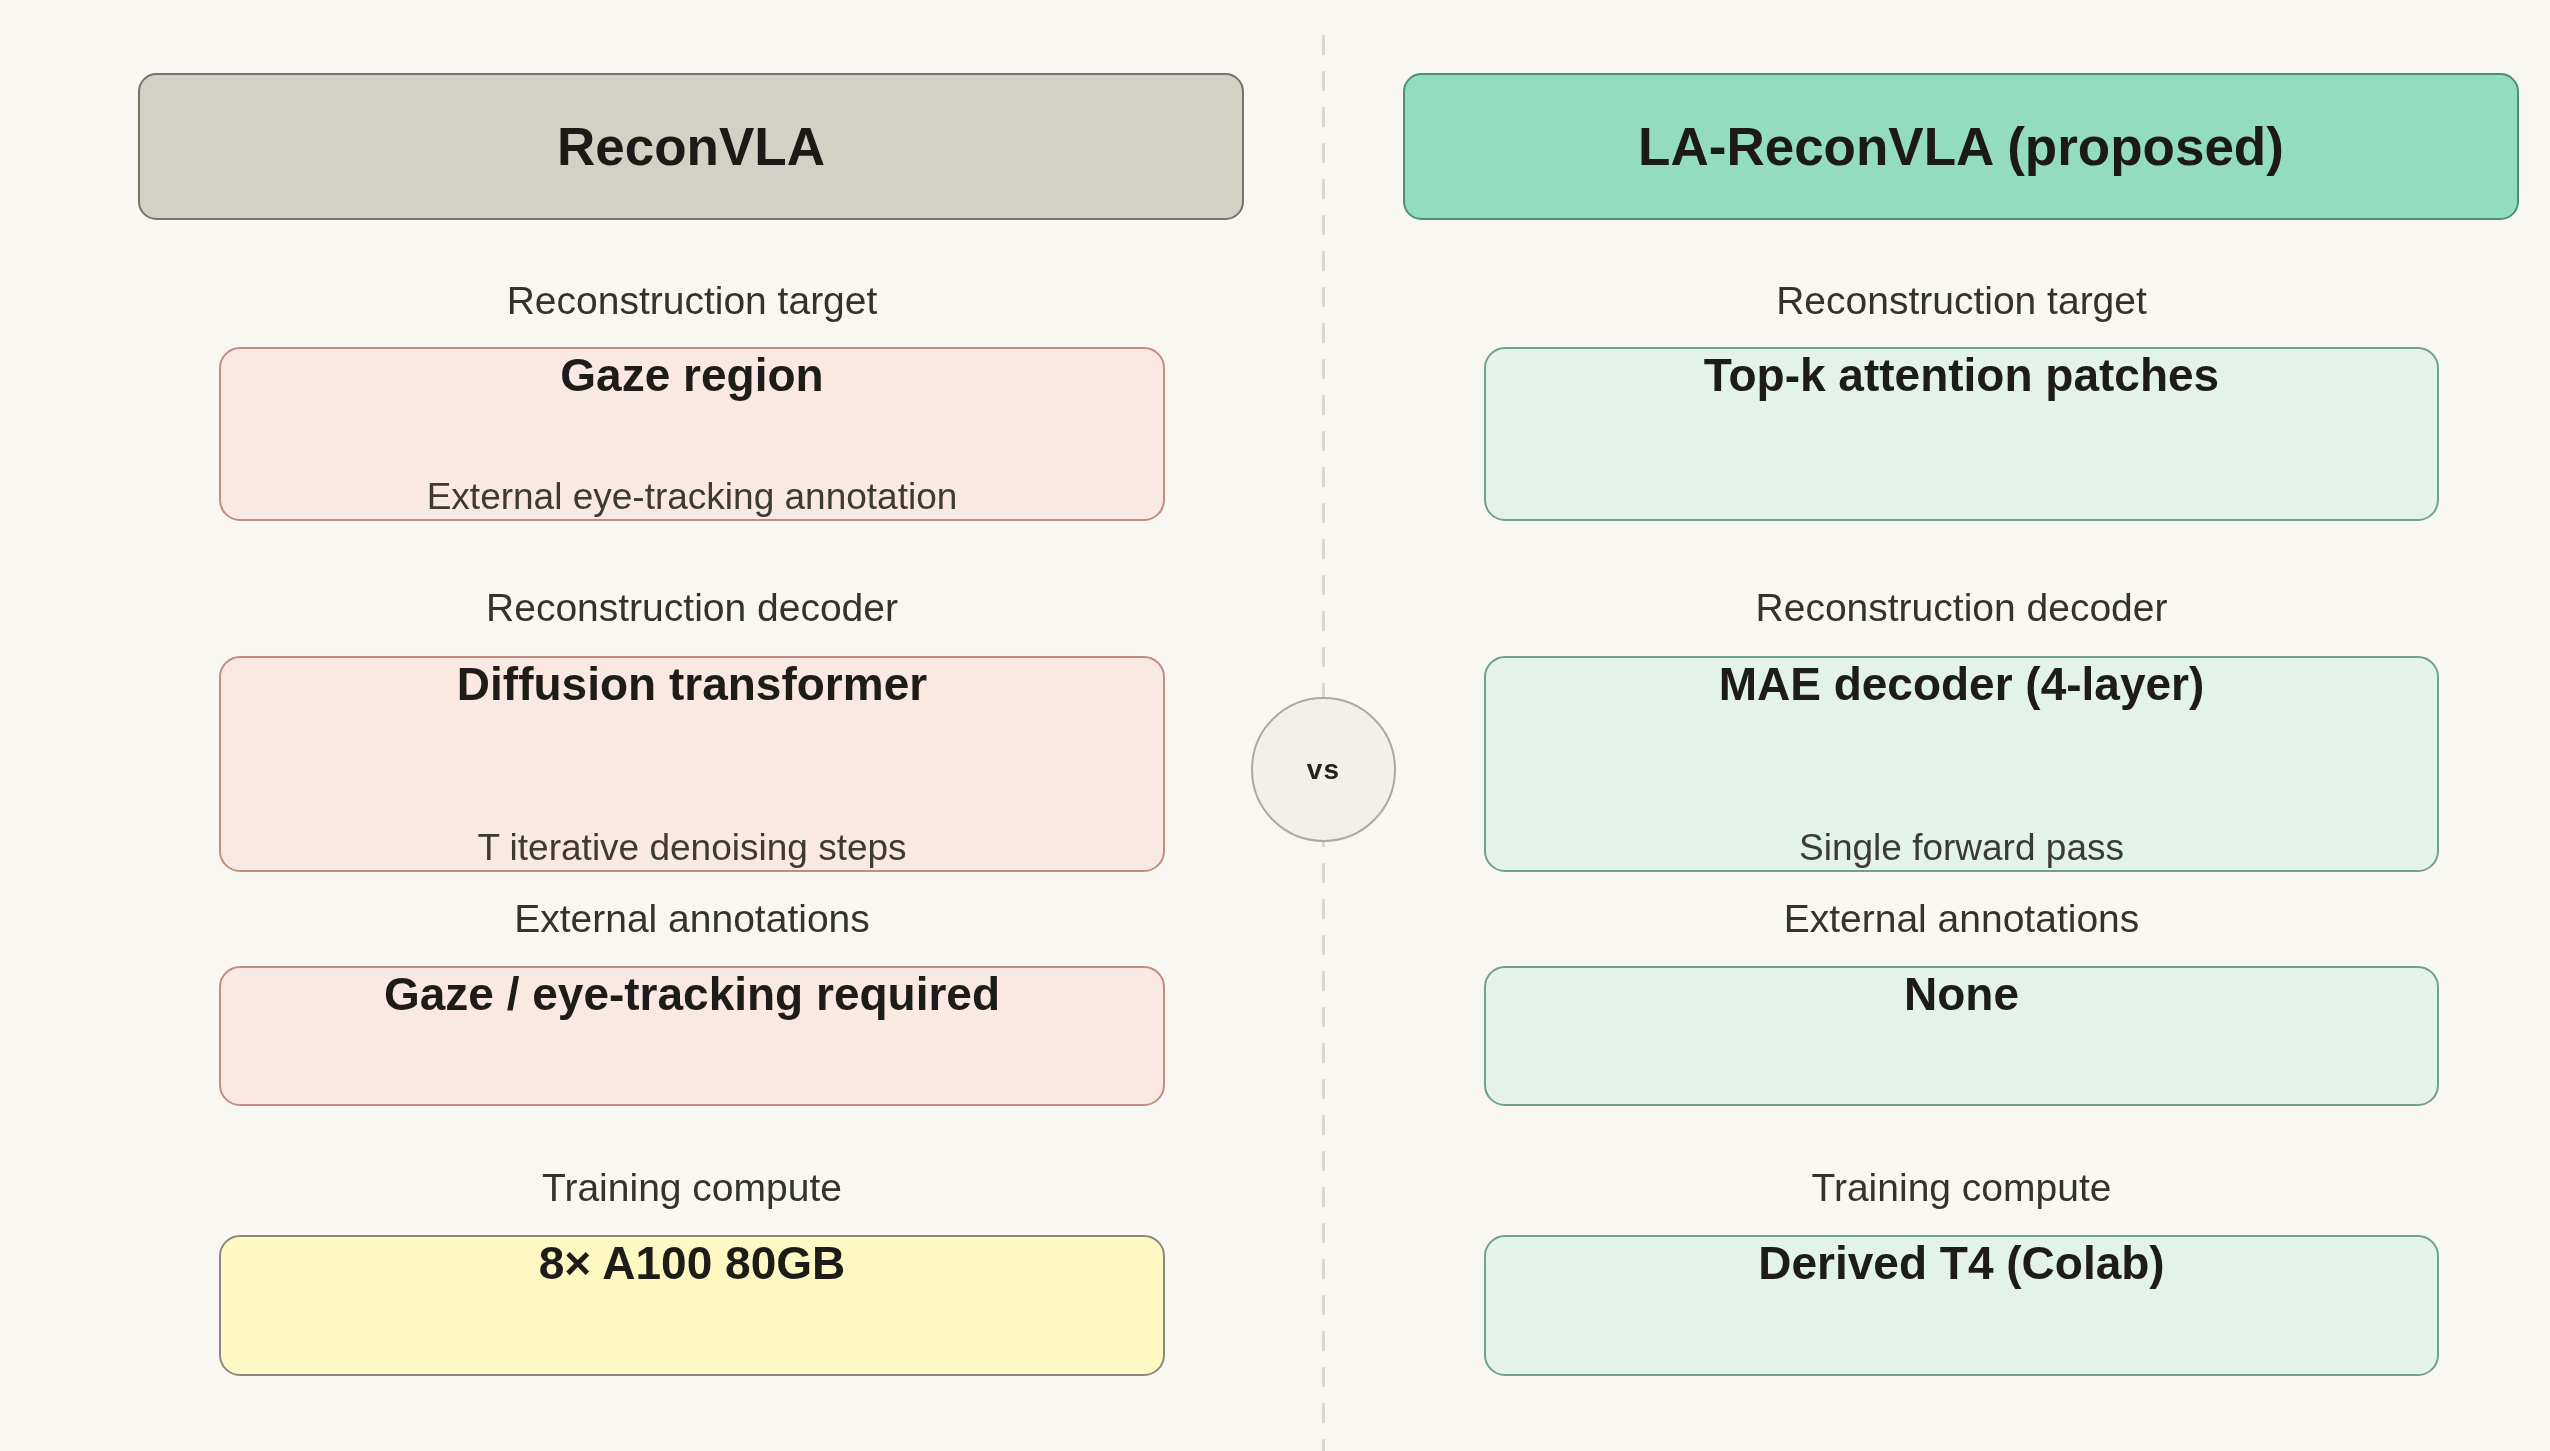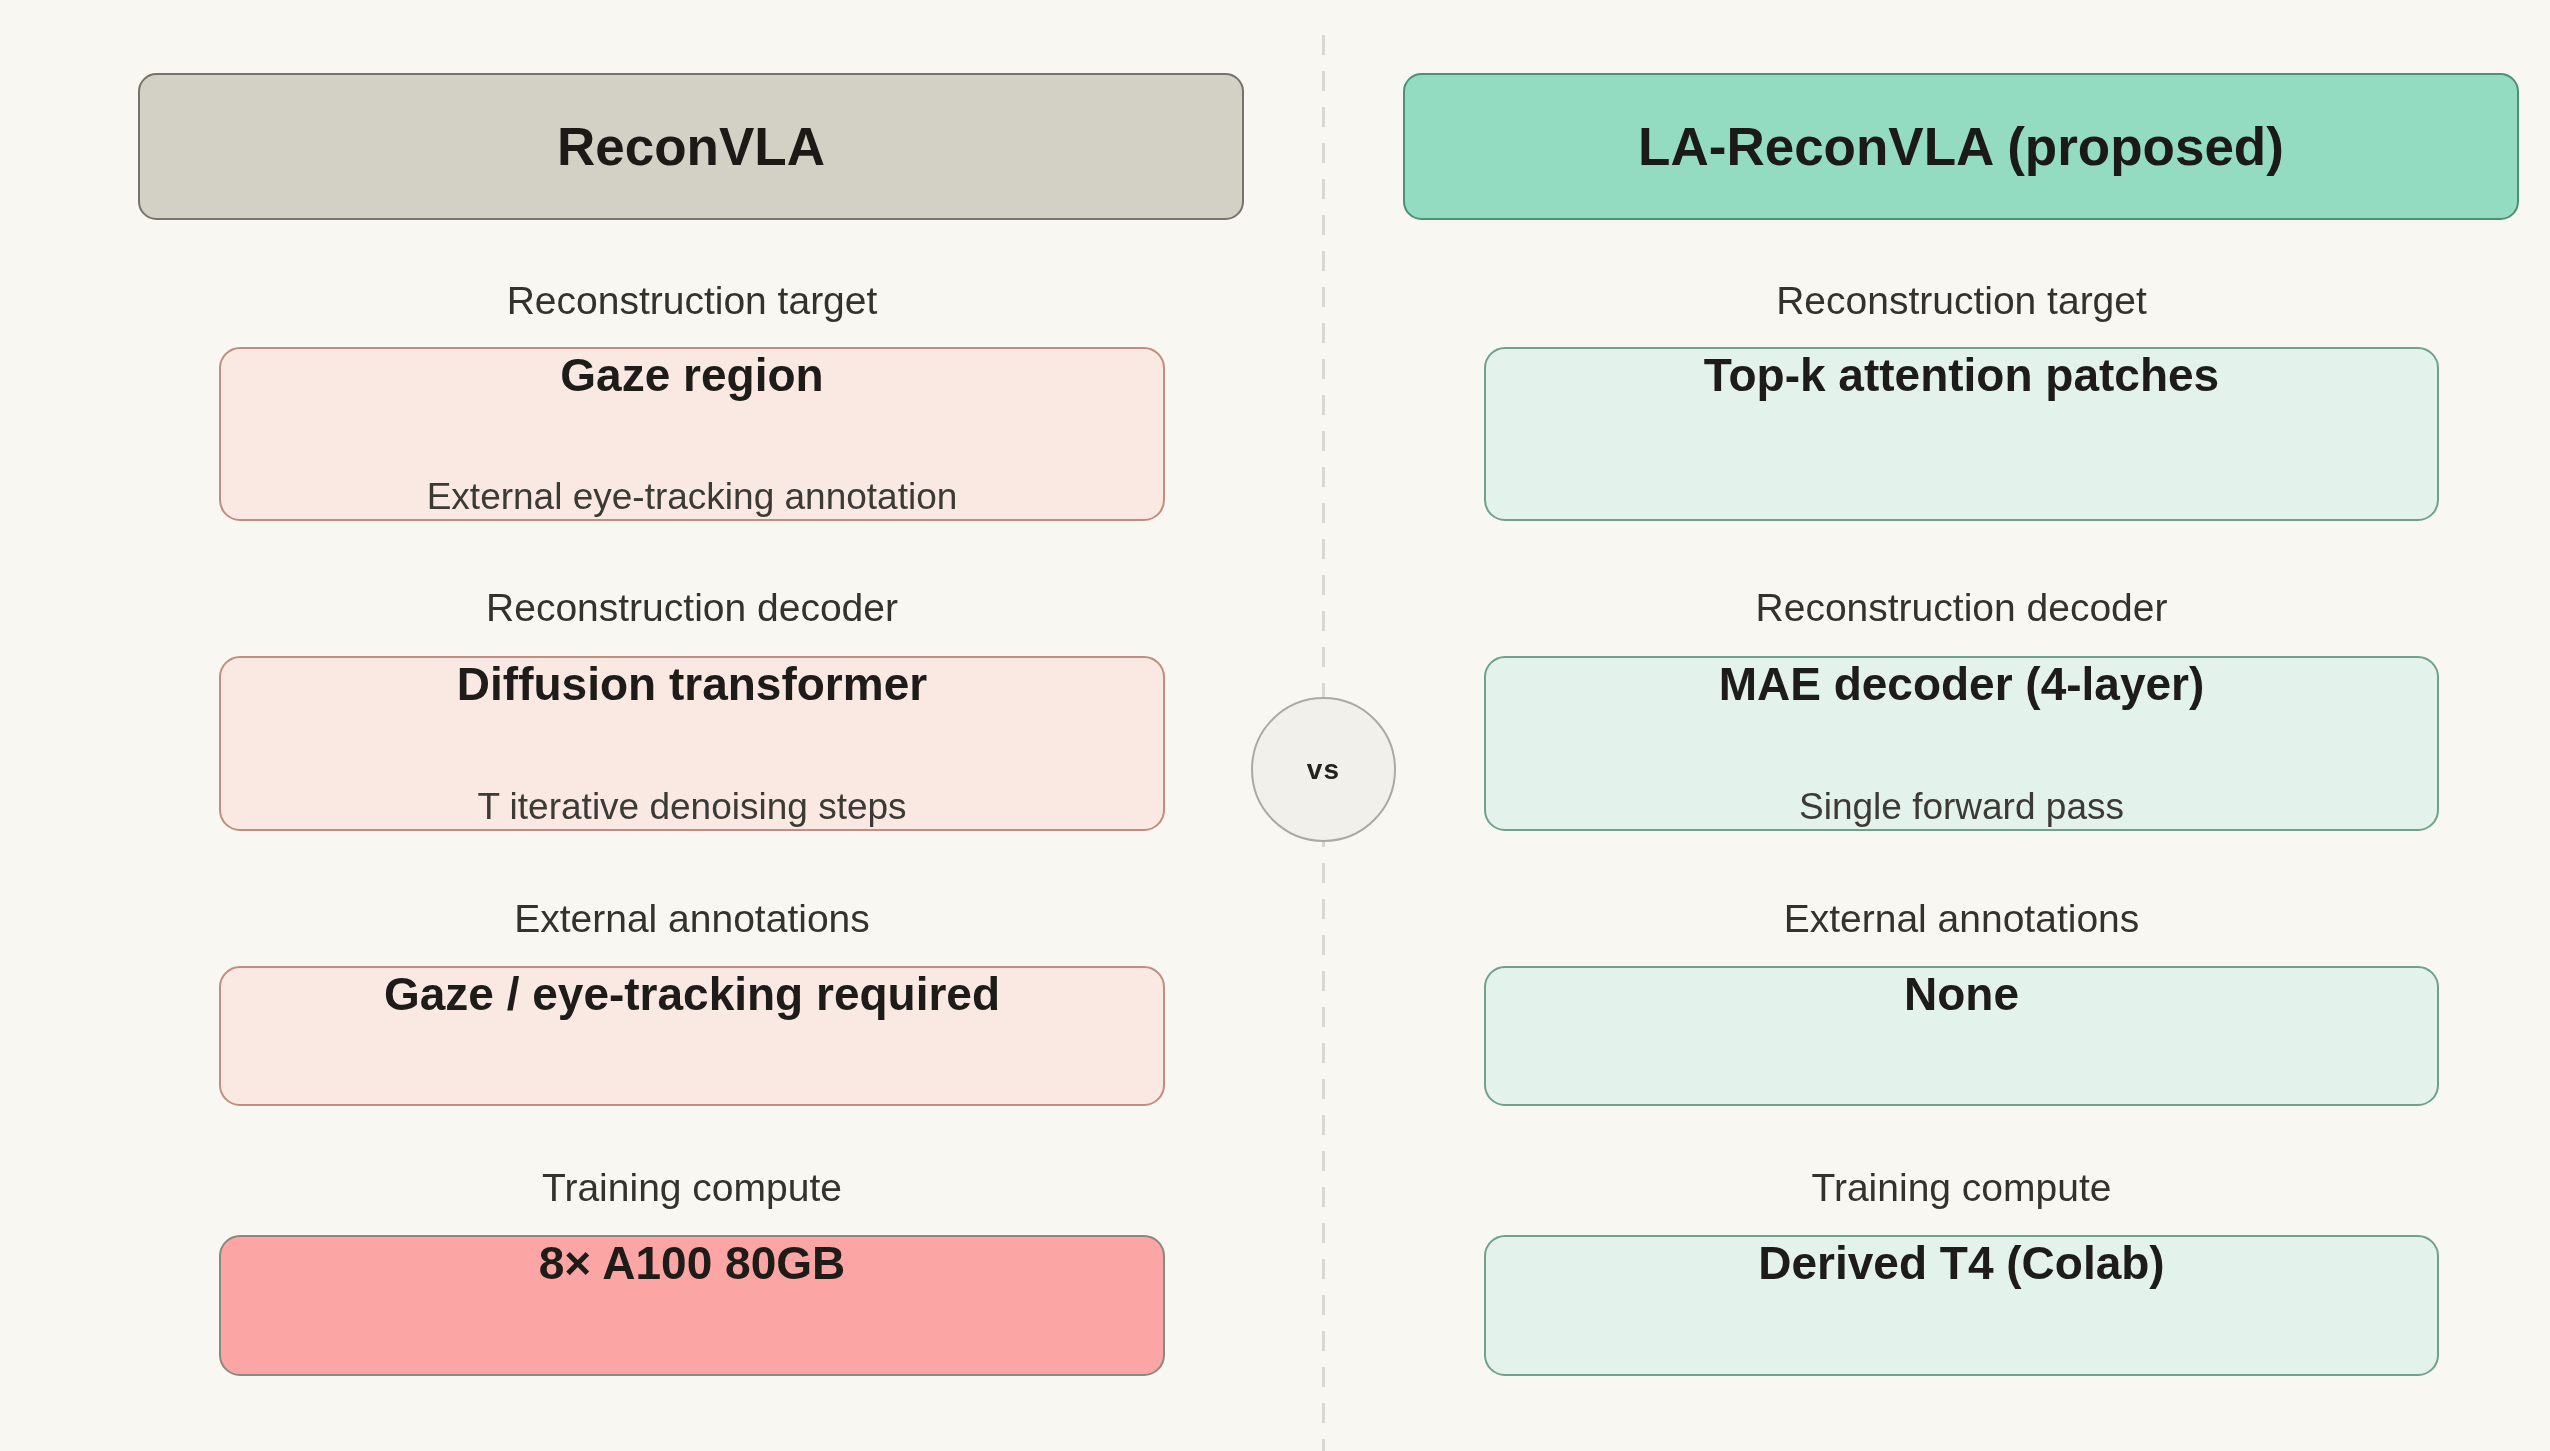--- a/index.html
+++ b/index.html
@@ -91,40 +91,40 @@
     border-radius: 21px;
     display: flex;
     flex-direction: column;
     align-items: center;
     justify-content: space-between;
     text-align: center;
     gap: 19px;
   }
   .box.pink { background: #FAE8E2; border: 2px solid #C28D7F; }
   .box.mint { background: #E3F2EB; border: 2px solid #6FA18C; }
-  .box.gray { background: #fca5a5; border: 2px solid #8B897F; }
+  .box.gray { background: #fef9c3; border: 2px solid #8B897F; }
 
   .box .title {
     font-size: 46px;
     font-weight: 600;
     color: #1D1C18;
     line-height: 1.15;
   }
   .box .subtitle {
     font-size: 37px;
     font-weight: 400;
     color: #3B3A34;
     line-height: 1.2;
   }
 
   
   .label-1 { top: 271px; }
   .box-1   { top: 347px;  height: 174px; }
   .label-2 { top: 578px; }
-  .box-2   { top: 656px;  height: 175px; }
+  .box-2   { top: 656px;  height: 216px; }
   .label-3 { top: 889px; }
   .box-3   { top: 966px; height: 140px; }
   .label-4 { top: 1158px; }
   .box-4   { top: 1235px; height: 141px; }
 </style>
 </head>
 <body>
 
 <div class="canvas">
 

